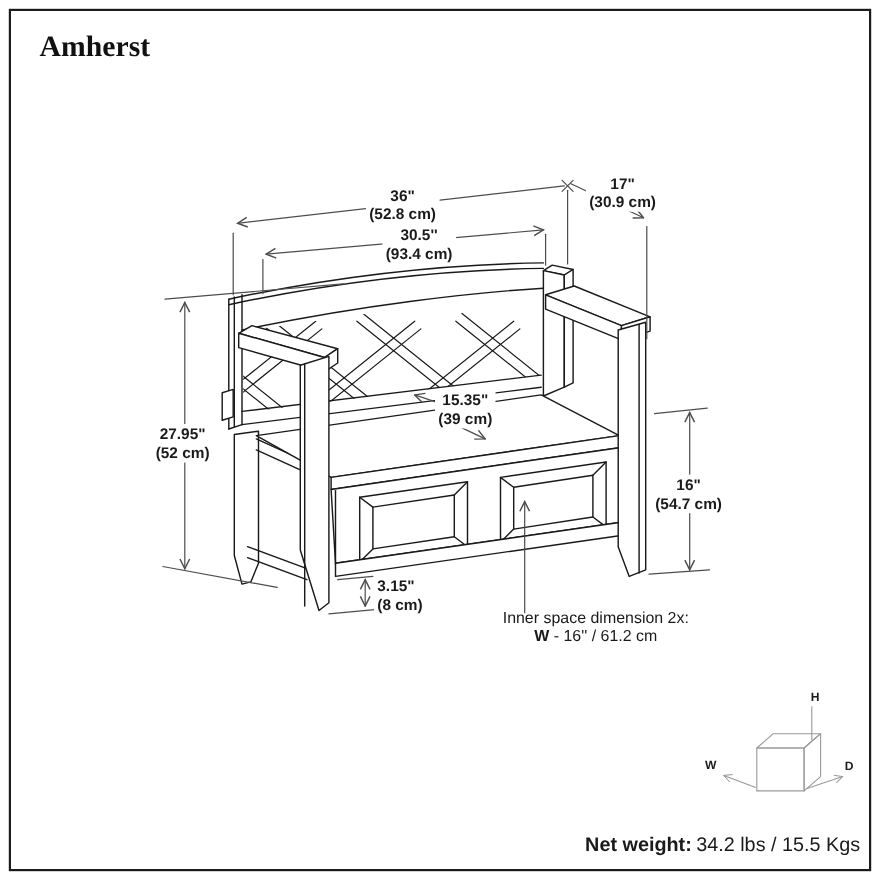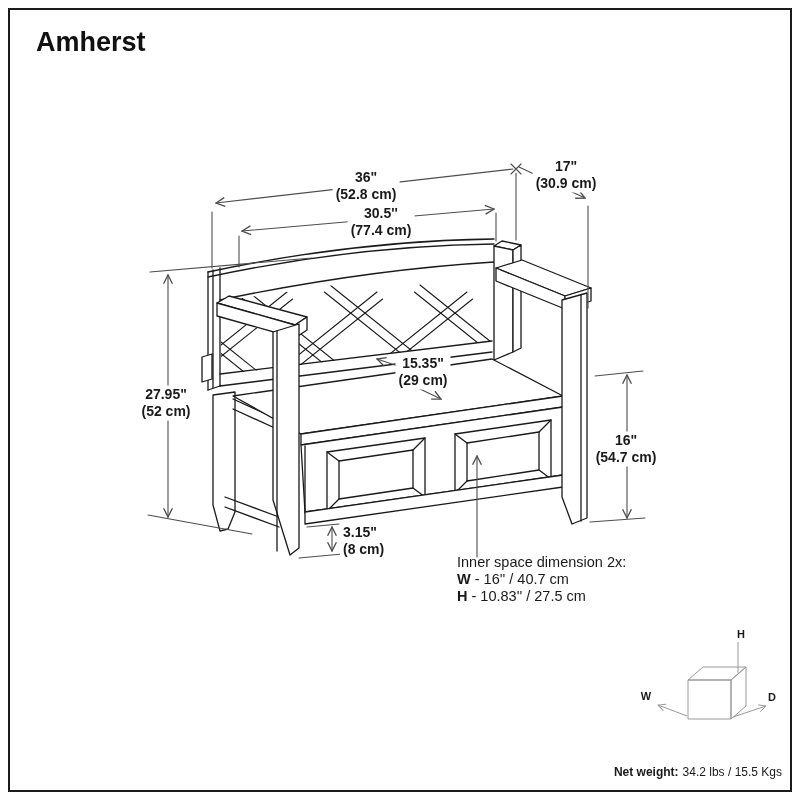--- a/index.html
+++ b/index.html
@@ -1,30 +1,30 @@
 <!DOCTYPE html>
 <html><head>
 <meta charset="utf-8">
 <style>
   html,body{margin:0;padding:0;background:#fff;}
   #canvas{position:relative;width:800px;height:800px;background:#fff;overflow:hidden;
           font-family:"Liberation Sans",sans-serif;color:#1a1a1a;}
   #frame{position:absolute;inset:8px;border:2px solid #1c1c1c;pointer-events:none;}
-  #title{position:absolute;left:36px;top:26px;font-size:27px;font-weight:700;line-height:1.22;color:#111;}
+  #title{position:absolute;left:36px;top:26px;font-size:27px;font-weight:700;line-height:1.22;color:#111;font-family:Liberation Serif, serif;}
   svg{position:absolute;left:0;top:0;}
   .dim{position:absolute;transform:translate(-50%,-50%);text-align:center;background:#fff;
        padding:1px 3px;font-size:14px;font-weight:700;line-height:1.18;white-space:nowrap;}
   .dim span{display:block;}
   .dim-left{transform:translateY(-50%);text-align:left;}
   #inner-space{position:absolute;left:457px;top:555px;font-size:14.5px;line-height:1.1;
-       font-weight:400;white-space:nowrap;}
+       font-weight:400;white-space:nowrap;text-align:center;}
   #inner-space .row{margin-top:1px;}
   #inner-space b{font-weight:700;}
   .cube-label{position:absolute;font-size:11px;font-weight:700;transform:translate(-50%,-50%);}
-  #net-weight{position:absolute;right:18px;bottom:21px;font-size:12px;white-space:nowrap;}
+  #net-weight{position:absolute;right:18px;bottom:21px;font-size:18px;white-space:nowrap;}
   #net-weight b{font-weight:700;margin-right:4px;}
 </style>
 </head>
 <body>
 
 <div id="canvas">
 
   <div id="frame"></div>
 
   <div id="title">
@@ -141,52 +141,48 @@
       <path d="M733,717 L766,706" marker-end="url(#ahc)"></path>
     </g>
   </svg>
 
   <div class="dim" style="left:366px;top:186px;">
     <span>36"</span>
     <span>(52.8 cm)</span>
   </div>
   <div class="dim" style="left:381px;top:222px;">
     <span>30.5''</span>
-    <span>(77.4 cm)</span>
+    <span>(93.4 cm)</span>
   </div>
   <div class="dim" style="left:566px;top:175px;">
     <span>17"</span>
     <span>(30.9 cm)</span>
   </div>
   <div class="dim" style="left:166px;top:403px;">
     <span>27.95"</span>
     <span>(52 cm)</span>
   </div>
   <div class="dim" style="left:423px;top:372px;">
     <span>15.35"</span>
-    <span>(29 cm)</span>
+    <span>(39 cm)</span>
   </div>
   <div class="dim" style="left:626px;top:449px;">
     <span>16"</span>
     <span>(54.7 cm)</span>
   </div>
   <div class="dim dim-left" style="left:340px;top:541px;transform:translateY(-50%);">
     <span>3.15"</span>
     <span>(8 cm)</span>
   </div>
 
   <div id="inner-space">
     <div>Inner space dimension 2x:</div>
     <div class="row">
       <b>W</b>
-      <span>- 16'' / 40.7 cm</span>
-    </div>
-    <div class="row">
-      <b>H</b>
-      <span>- 10.83'' / 27.5 cm</span>
+      <span>- 16'' / 61.2 cm</span>
     </div>
   </div>
 
   <div class="cube-label" style="left:741px;top:634px;">H</div>
   <div class="cube-label" style="left:646px;top:696px;">W</div>
   <div class="cube-label" style="left:772px;top:697px;">D</div>
 
   <div id="net-weight">
     <b>Net weight:</b><span>34.2 lbs / 15.5 Kgs</span>
   </div>

